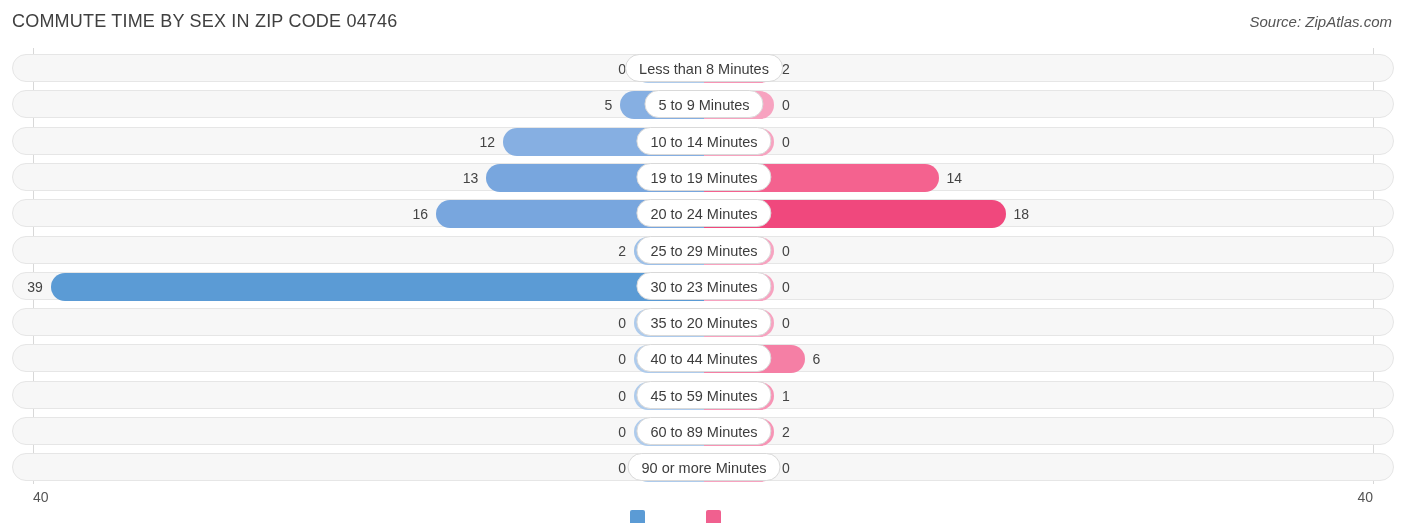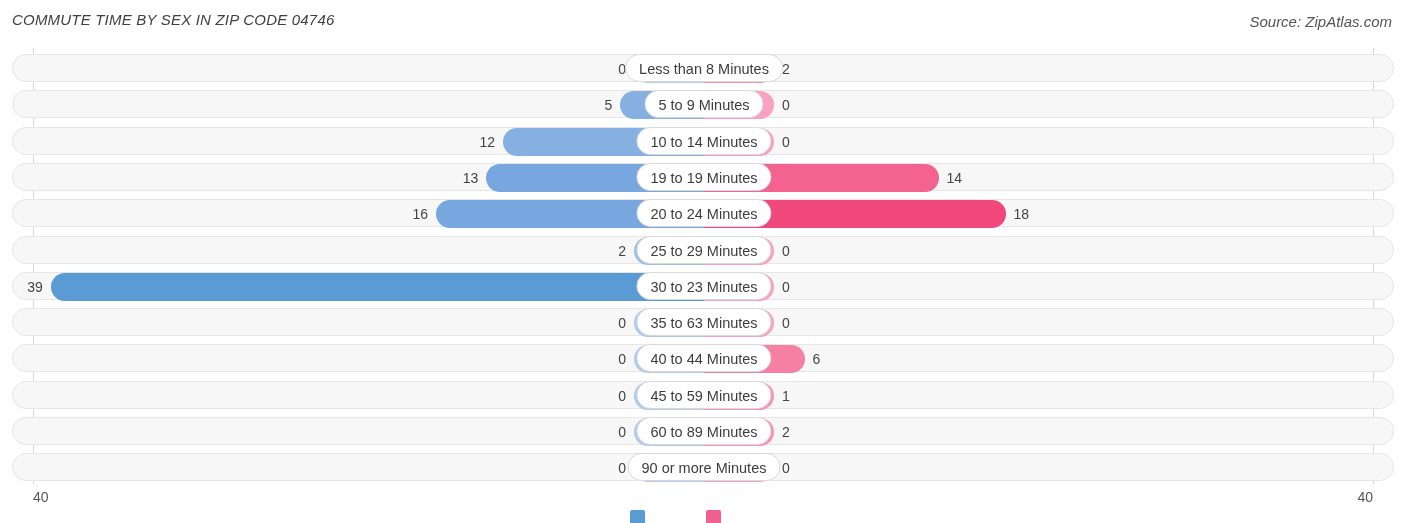--- a/index.html
+++ b/index.html
@@ -11,23 +11,22 @@
     color:#3a3a3a;
     overflow:hidden;
     position:relative;
   }
   .chart-wrap{position:relative;width:1406px;height:523px;box-sizing:border-box;}
 
   
   .hdr{position:absolute;left:0;top:0;width:1406px;height:46px;}
   .title{
     position:absolute;left:12px;top:11px;
-    font-size:15px;letter-spacing:.2px;color:#404040;
+    font-size:18px;letter-spacing:.2px;color:#404040;
     white-space:nowrap;
-    font-style:italic;
   }
   .source{
     position:absolute;right:14px;top:13px;
     font-size:15px;font-style:italic;color:#555;
     white-space:nowrap;
   }
 
   
   .plot{position:absolute;left:0;top:48px;width:1406px;height:437px;}
 
@@ -155,21 +154,21 @@
         <div class="bar female" style="left: 691px; width: 70px; background: rgb(247, 163, 192);"></div>
         <div class="val left" style="left: -10.25px; width: 40px;">39</div>
         <div class="val right" style="left: 769px; width: 44px;">0</div>
         <div class="cat-pill" style="left: 691px;">30 to 23 Minutes</div>
       </div>
       <div class="row" style="top: 260.1px;">
         <div class="bar male" style="left: 621px; width: 70px; background: rgb(174, 203, 236);"></div>
         <div class="bar female" style="left: 691px; width: 70px; background: rgb(247, 163, 192);"></div>
         <div class="val left" style="left: 573px; width: 40px;">0</div>
         <div class="val right" style="left: 769px; width: 44px;">0</div>
-        <div class="cat-pill" style="left: 691px;">35 to 63 Minutes</div>
+        <div class="cat-pill" style="left: 691px;">35 to 20 Minutes</div>
       </div>
       <div class="row" style="top: 296.4px;">
         <div class="bar male" style="left: 621px; width: 70px; background: rgb(174, 203, 236);"></div>
         <div class="bar female" style="left: 691px; width: 100.5px; background: rgb(245, 127, 165);"></div>
         <div class="val left" style="left: 573px; width: 40px;">0</div>
         <div class="val right" style="left: 799.5px; width: 44px;">6</div>
         <div class="cat-pill" style="left: 691px;">40 to 44 Minutes</div>
       </div>
       <div class="row" style="top: 332.7px;">
         <div class="bar male" style="left: 621px; width: 70px; background: rgb(174, 203, 236);"></div>

